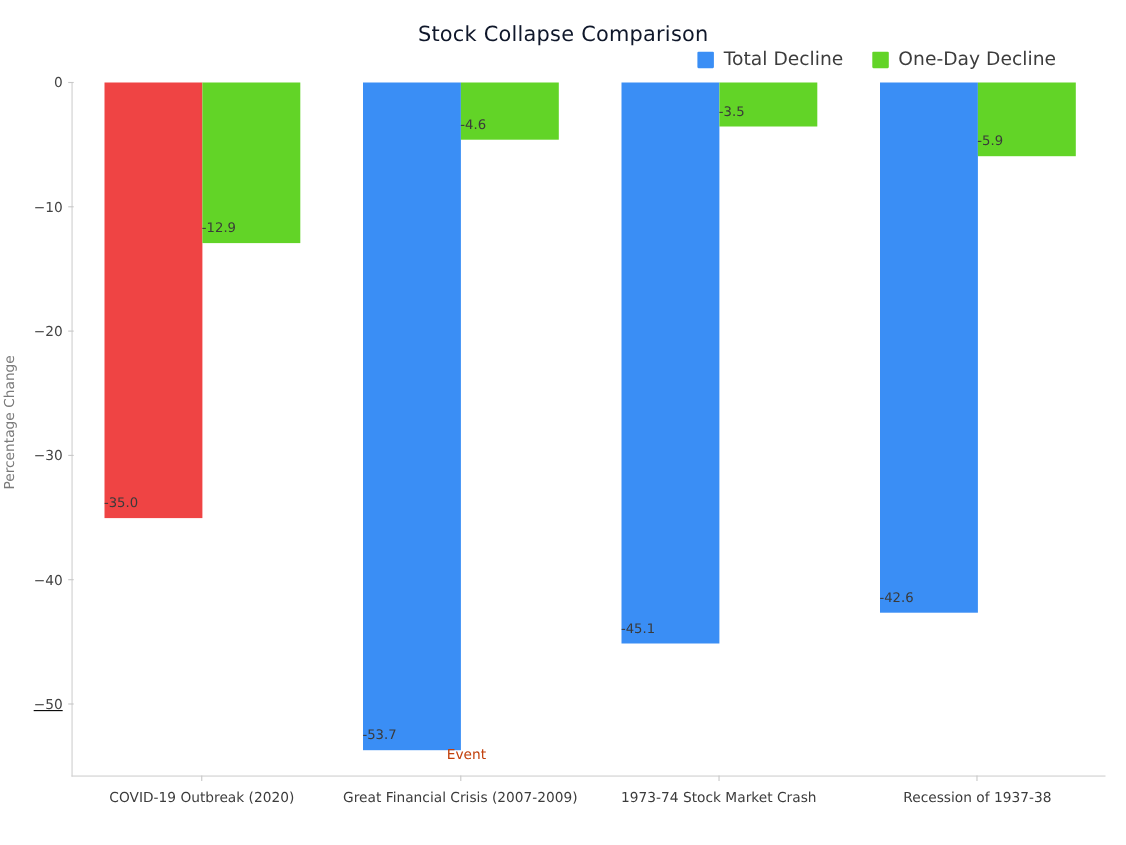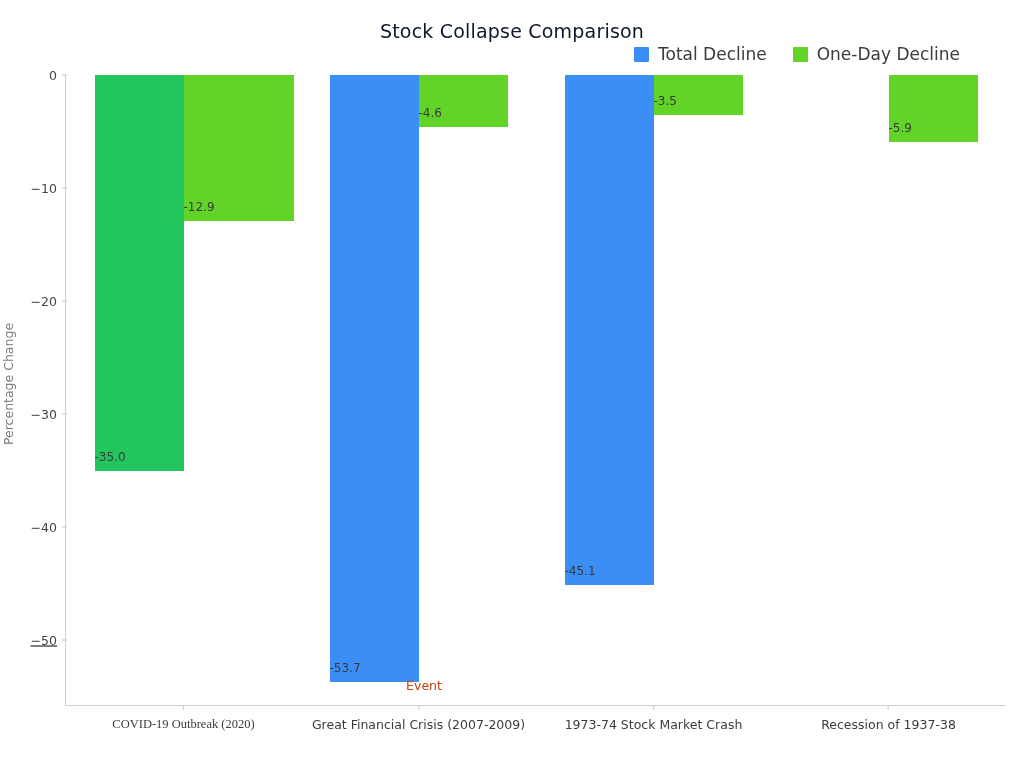--- a/index.html
+++ b/index.html
@@ -187,28 +187,28 @@
         <span class="ytick-mark"></span>
       </div>
       <div class="ytick" style="top: 452.33px;">
         <span class="ytick-label">−40</span>
         <span class="ytick-mark"></span>
       </div>
       <div class="ytick" style="top: 565.412px; text-decoration: underline;">
         <span class="ytick-label">−50</span>
         <span class="ytick-mark"></span>
       </div>
-      <div class="xtick" style="left: 117.5px; font-family: Liberation Serif, serif;">
+      <div class="xtick" style="left: 117.5px;">
         <span class="xtick-mark"></span>
         <span class="xtick-label">COVID-19 Outbreak (2020)</span>
       </div>
-      <div class="bar" style="left: 28.5px; width: 89px; height: 395.789px; top: 0px; background: #22c55e;">
+      <div class="bar" style="left: 28.5px; width: 89px; height: 395.789px; top: 0px; background: #ef4444;">
         <span class="bar-value">-35.0</span>
       </div>
-      <div class="bar" style="left: 117.5px; width: 110px; height: 145.876px; top: 0px; background: rgb(98, 212, 39);">
+      <div class="bar" style="left: 117.5px; width: 89px; height: 145.876px; top: 0px; background: rgb(98, 212, 39);">
         <span class="bar-value">-12.9</span>
       </div>
       <div class="xtick" style="left: 352.5px;">
         <span class="xtick-mark"></span>
         <span class="xtick-label">Great Financial Crisis (2007-2009)</span>
       </div>
       <div class="bar" style="left: 263.5px; width: 89px; height: 607.253px; top: 0px; background: rgb(58, 142, 245); padding-left: 35px;">
         <span class="bar-value">-53.7</span>
       </div>
       <div class="bar" style="left: 352.5px; width: 89px; height: 52.0179px; top: 0px; background: rgb(98, 212, 39);">
@@ -221,20 +221,23 @@
       <div class="bar" style="left: 498.5px; width: 89px; height: 510.002px; top: 0px; background: rgb(58, 142, 245);">
         <span class="bar-value">-45.1</span>
       </div>
       <div class="bar" style="left: 587.5px; width: 89px; height: 39.5789px; top: 0px; background: rgb(98, 212, 39);">
         <span class="bar-value">-3.5</span>
       </div>
       <div class="xtick" style="left: 822.5px;">
         <span class="xtick-mark"></span>
         <span class="xtick-label">Recession of 1937-38</span>
       </div>
+      <div class="bar" style="left: 733.5px; width: 89px; height: 481.731px; top: 0px; background: rgb(58, 142, 245);">
+        <span class="bar-value">-42.6</span>
+      </div>
       <div class="bar" style="left: 822.5px; width: 89px; height: 66.7186px; top: 0px; background: rgb(98, 212, 39);">
         <span class="bar-value">-5.9</span>
       </div>
     </div>
 
   <div class="x-axis-title">Event</div>
 
 </div>
 
 </body></html>

